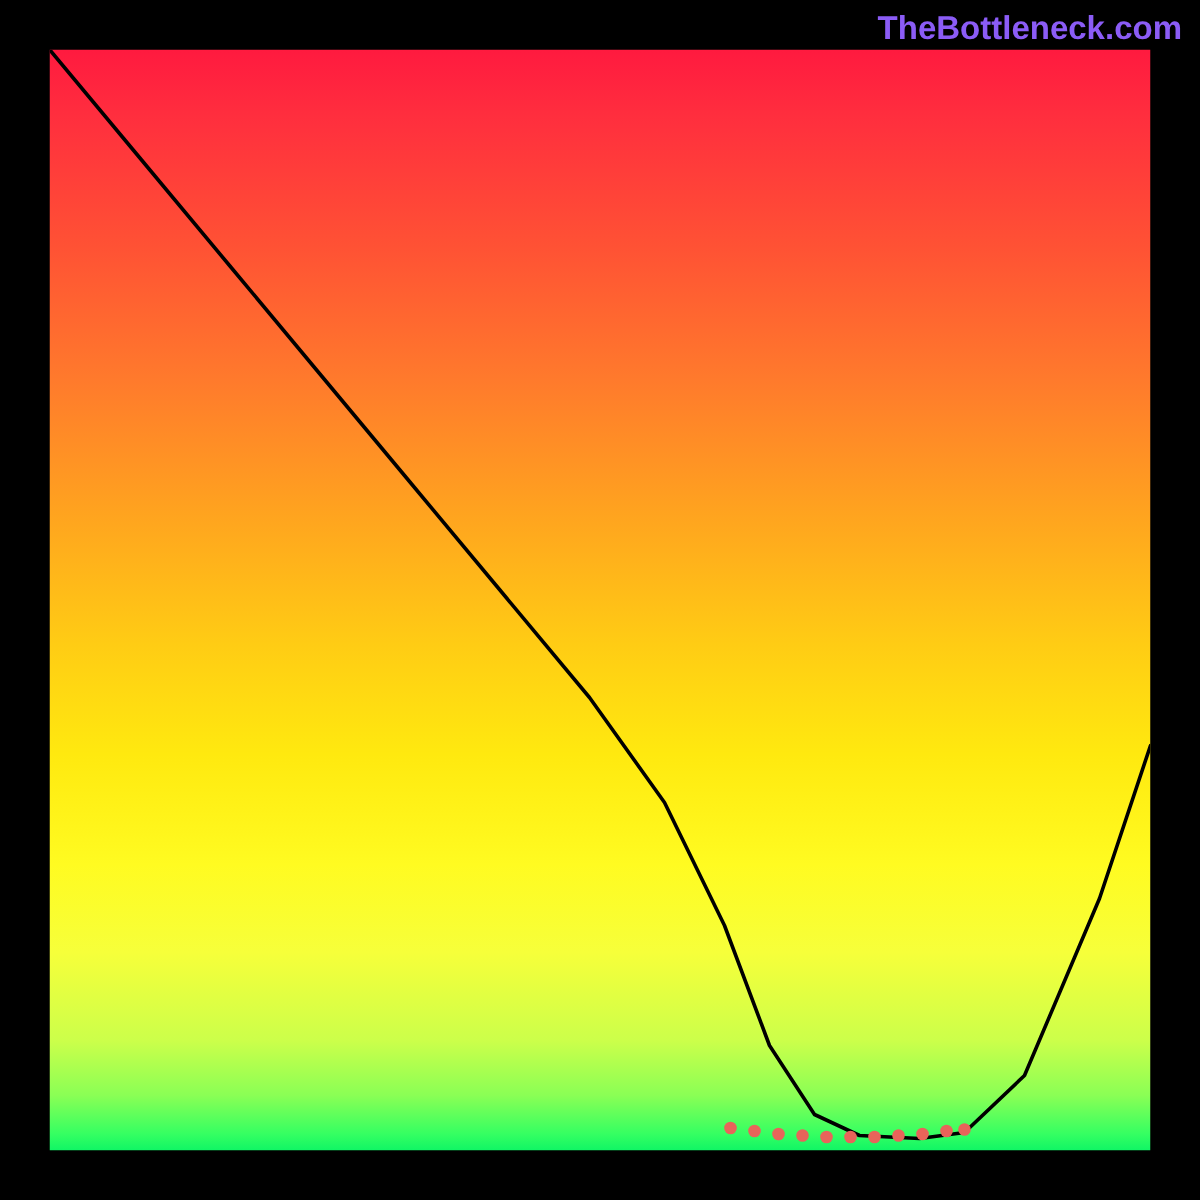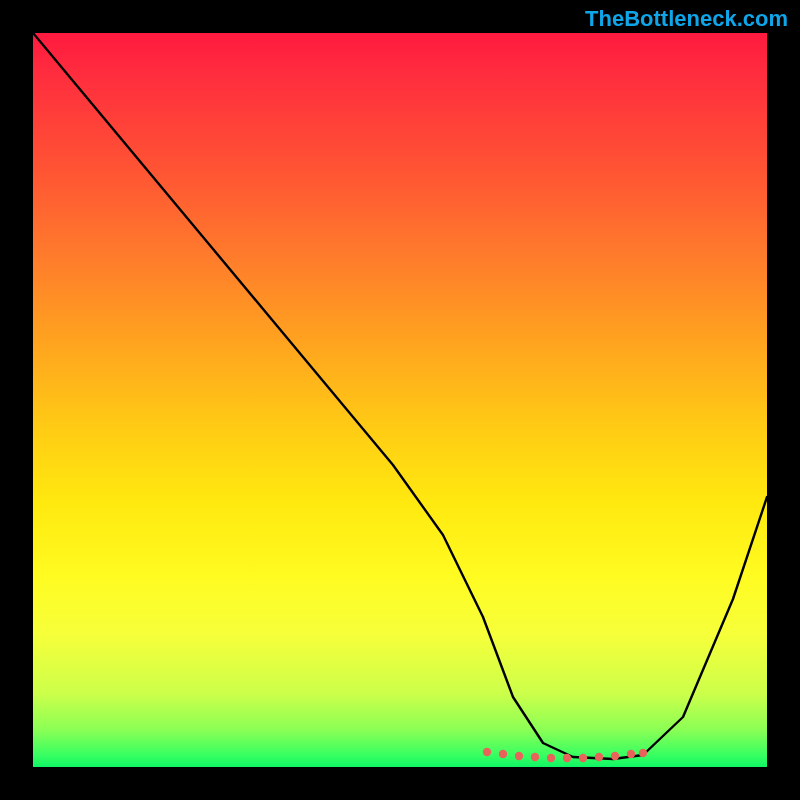--- a/index.html
+++ b/index.html
@@ -8,21 +8,21 @@
     background: #000;
     width: 800px;
     height: 800px;
     position: relative;
     overflow: hidden;
   }
   .watermark {
     position: absolute;
     top: 6px;
     right: 12px;
-    color: #0ea5e9;
+    color: #8b5cf6;
     font-family: Arial, Helvetica, sans-serif;
     font-size: 22px;
     font-weight: bold;
     z-index: 3;
   }
   .plot-frame {
     position: absolute;
     left: 33px;
     top: 33px;
     width: 734px;

